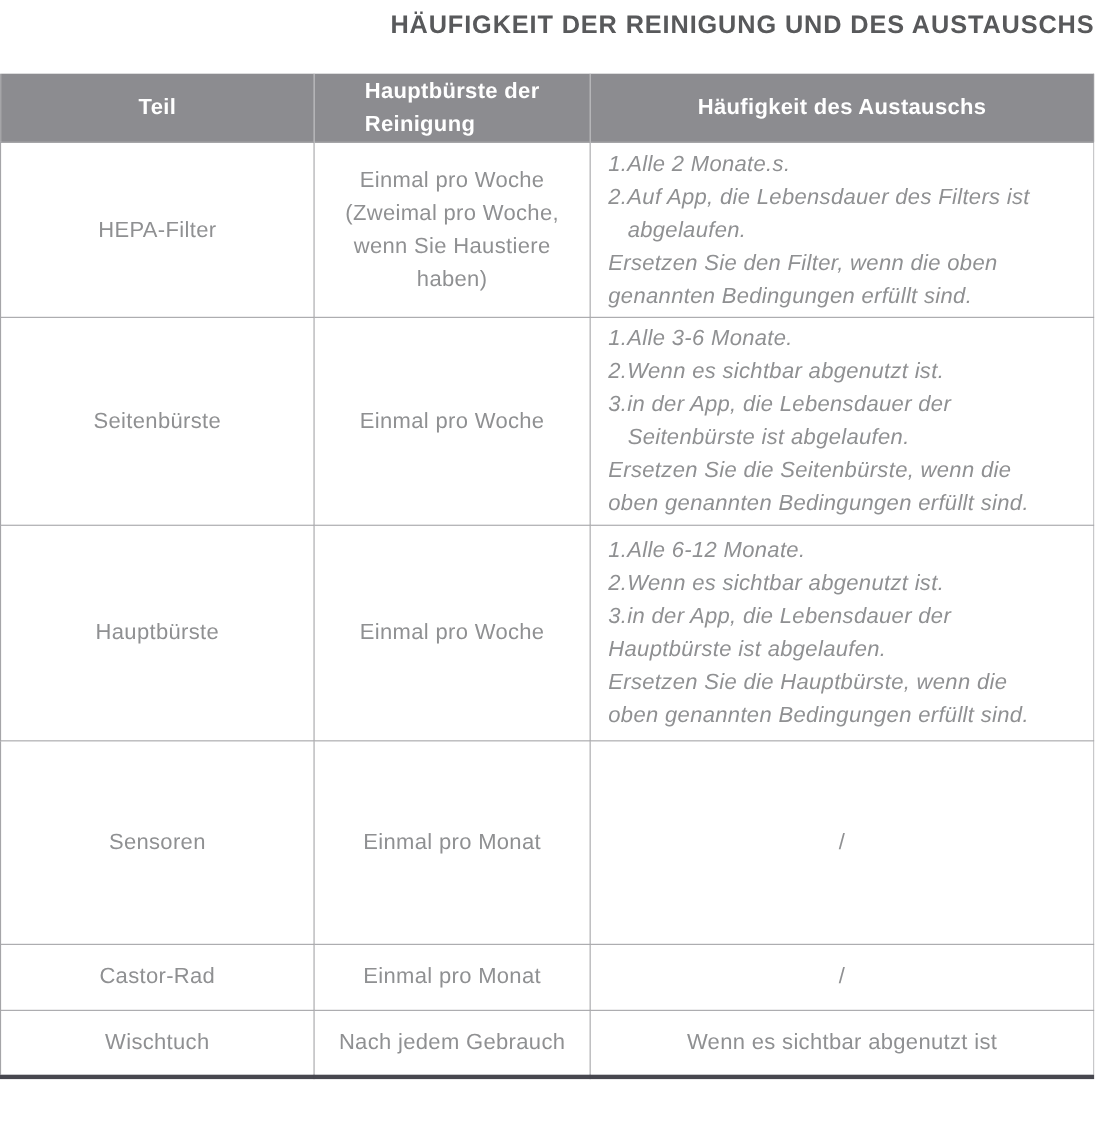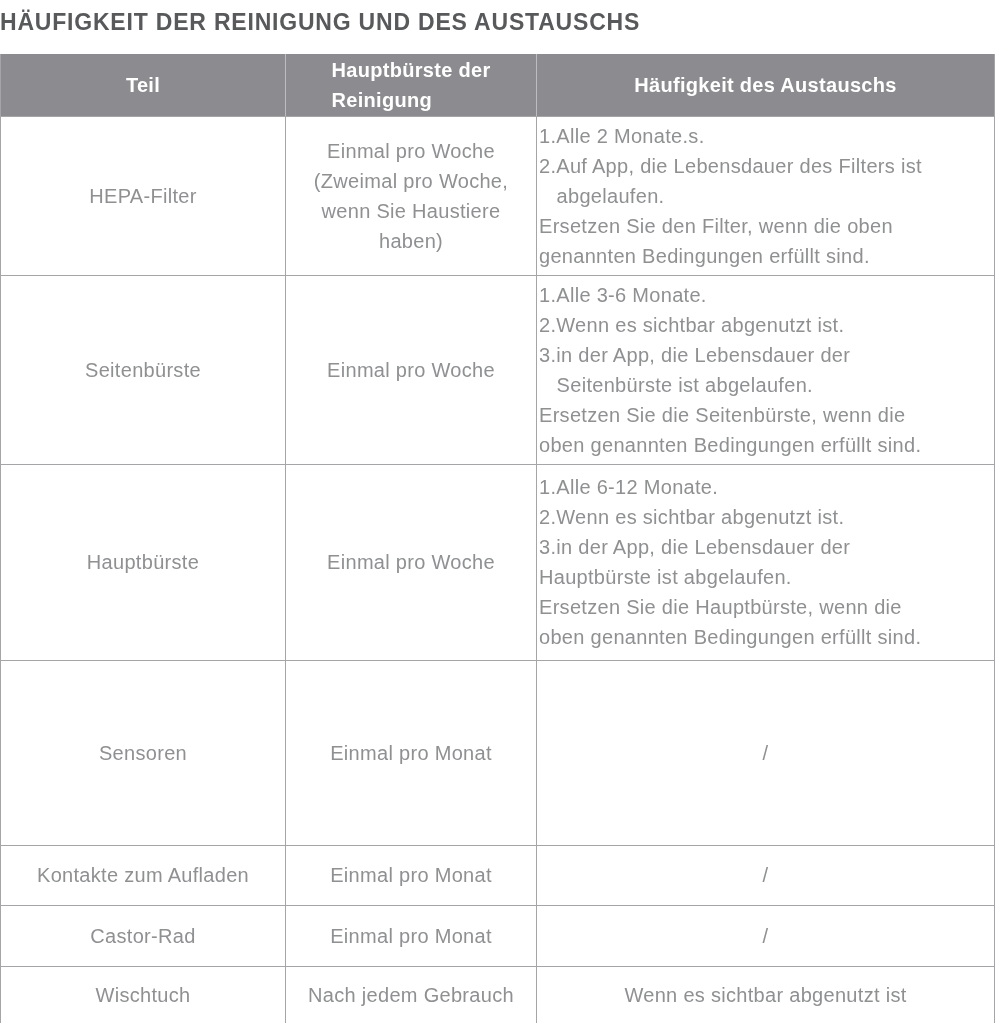--- a/index.html
+++ b/index.html
@@ -16,23 +16,23 @@
     background: #ffffff;
     font-family: "Liberation Sans", "DejaVu Sans", sans-serif;
   }
   .page {
     width: 995px;
     height: 1023px;
     background: #ffffff;
     overflow: hidden;
   }
   .page-title {
-    height: 54px;
+    height: 67px;
     padding-top: 9px;
-    text-align: left;
+    text-align: right;
     font-size: 23px;
     font-weight: bold;
     letter-spacing: 0.8px;
     color: var(--title-text);
   }
   table.freq-table {
     width: 995px;
     border-collapse: collapse;
     table-layout: fixed;
     border-left: 1px solid var(--grid);
@@ -68,22 +68,23 @@
     vertical-align: middle;
     text-align: center;
     white-space: pre-line;
     line-height: 30px;
     letter-spacing: 0.3px;
     padding: 4px 6px;
   }
   td.c3cell.multi {
     text-align: left;
     white-space: pre-wrap;
-    padding-left: 2px;
+    padding-left: 16px;
     padding-right: 4px;
+    font-style: italic;
   }
   tbody tr:nth-child(1) { height: 59px; }
   tbody tr:nth-child(2) { height: 166px; }
   tbody tr:nth-child(3) { height: 196px; }
   tbody tr:nth-child(4) { height: 185px; }
   tbody tr:nth-child(5) { height: 60px; }
   tbody tr:nth-child(6) { height: 61px; }
   tbody tr:nth-child(7) { height: 60px; }
   tbody tr:nth-child(8) { height: 60px; }
   tbody tr:nth-child(9) { height: 57px; }
@@ -152,25 +153,20 @@
 oben genannten Bedingungen erfüllt sind.</td>
     </tr>
 
 
     <tr>
       <td class="c1cell">Sensoren</td>
       <td class="c2cell">Einmal pro Monat</td>
       <td class="c3cell">/</td>
     </tr>
 
-    <tr>
-      <td class="c1cell">Kontakte zum Aufladen</td>
-      <td class="c2cell">Einmal pro Monat</td>
-      <td class="c3cell">/</td>
-    </tr>
 
     <tr>
       <td class="c1cell">Castor-Rad</td>
       <td class="c2cell">Einmal pro Monat</td>
       <td class="c3cell">/</td>
     </tr>
 
     <tr>
       <td class="c1cell">Wischtuch</td>
       <td class="c2cell">Nach jedem Gebrauch</td>

